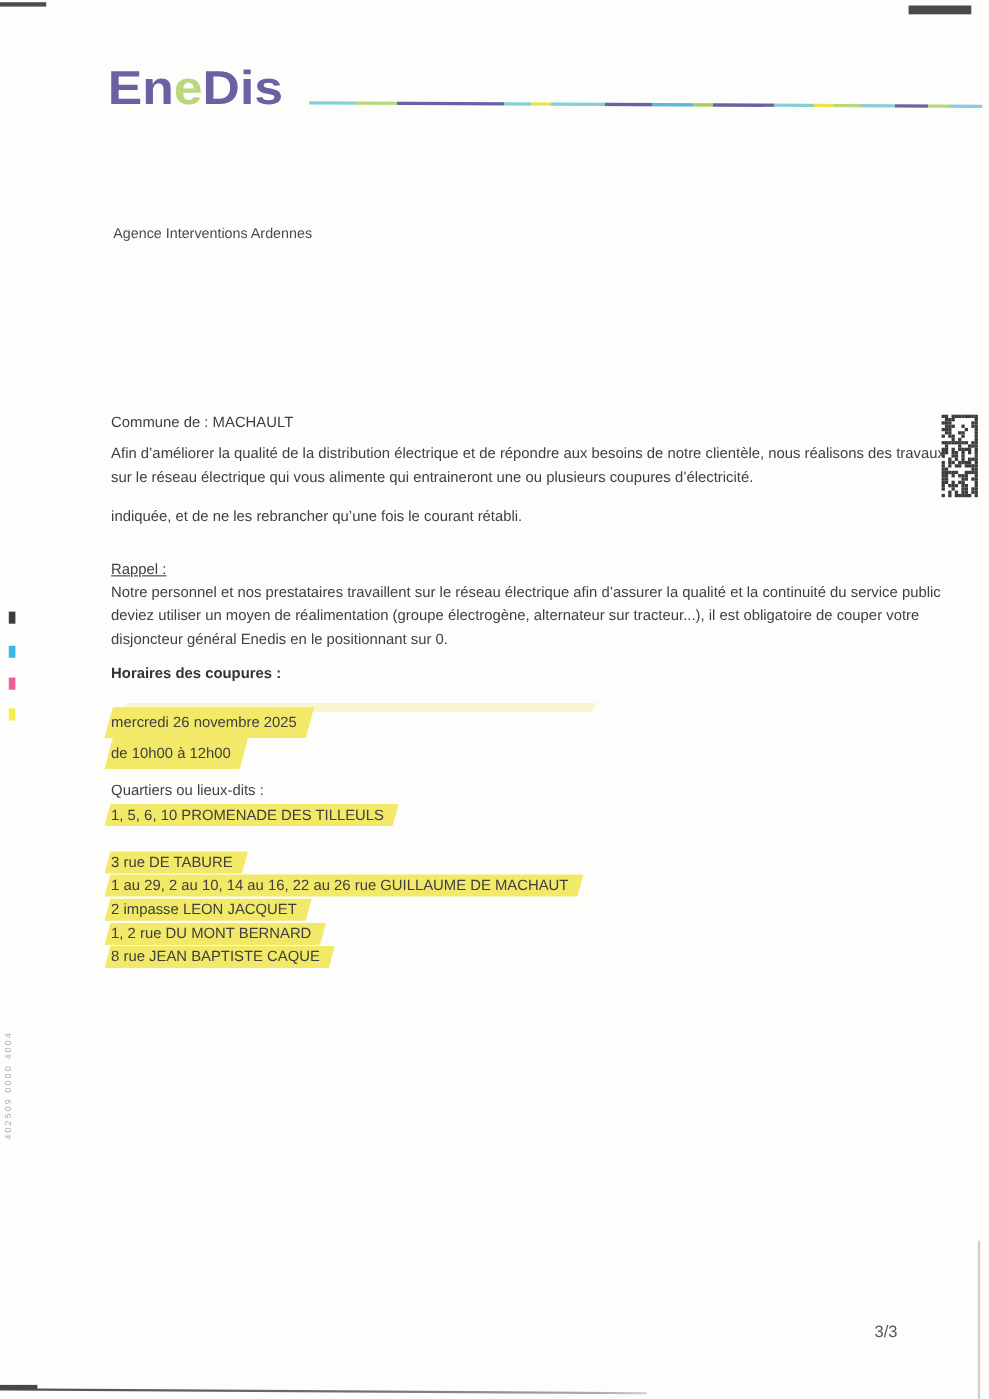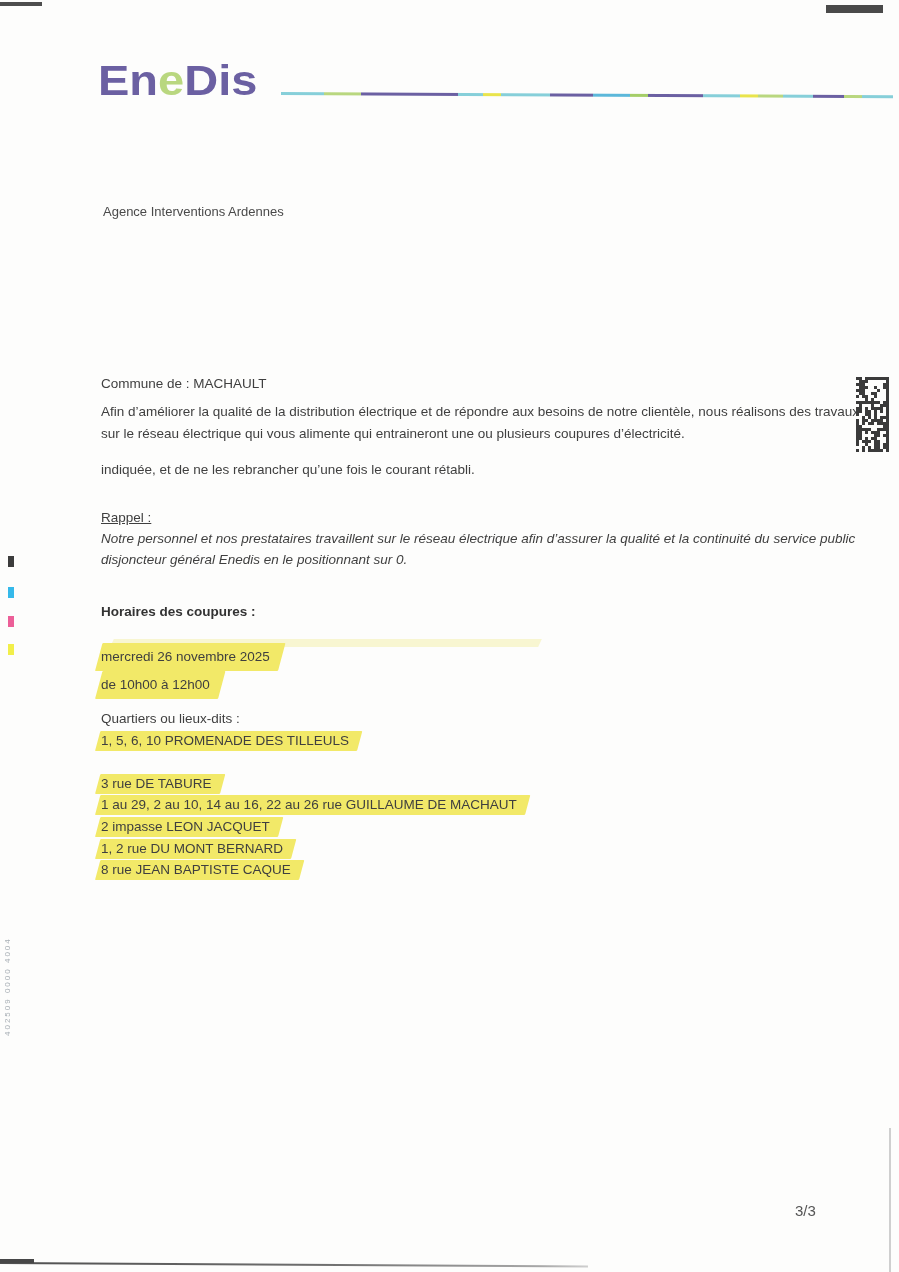--- a/index.html
+++ b/index.html
@@ -42,21 +42,21 @@
     border:3px solid #3e3e3e;display:flex;align-items:center;justify-content:center;
     font-size:24px;font-weight:bold;color:#2c2c2c;letter-spacing:0.5px;background:#fdfdfc;}
   .banner-secondary{position:absolute;left:278px;top:316px;width:399px;height:31px;
     border:2px solid #4a4a4a;display:flex;align-items:center;justify-content:center;
     font-size:18.5px;font-weight:bold;color:#2c2c2c;background:#fdfdfc;}
   
   .tx{position:absolute;left:101px;font-size:13.5px;color:#3f3f3f;white-space:nowrap;}
   .tx .ln{display:block;}
   .intro .ln,.advice .ln{line-height:22px;}
   .rappel-label{text-decoration:underline;}
-  .rappel .ln{font-style:italic;line-height:21px;}
+  .rappel .ln{line-height:21px;}
   .bold{font-weight:bold;color:#333;}
   
   .hl{position:relative;display:inline-block;padding:2px 8px 3px 6px;margin-left:-6px;z-index:0;}
   .hl::before{content:"";position:absolute;inset:0;z-index:-1;
     background:#f2e968;transform:skewX(-15deg);transform-origin:bottom left;border-radius:1px;}
   .hl-streak{position:absolute;left:112px;top:639px;width:428px;height:8px;
     background:rgba(240,233,110,0.30);transform:skewX(-25deg);}
   .date-block .ln{line-height:23px;}
   
   .barcode{position:absolute;left:856px;top:377px;width:33px;height:75px;}
@@ -254,20 +254,21 @@
   </div>
 
   <div class="tx advice" style="top:459px;">
     <span class="ln">indiquée, et de ne les rebrancher qu’une fois le courant rétabli.</span>
   </div>
 
   <div class="tx rappel-label" style="top:510px;">Rappel :</div>
 
   <div class="tx rappel" style="top:528px;">
     <span class="ln">Notre personnel et nos prestataires travaillent sur le réseau électrique afin d’assurer la qualité et la continuité du service public</span>
+    <span class="ln">deviez utiliser un moyen de réalimentation (groupe électrogène, alternateur sur tracteur...), il est obligatoire de couper votre</span>
     <span class="ln">disjoncteur général Enedis en le positionnant sur 0.</span>
   </div>
 
   <div class="tx bold" style="top:604px;">Horaires des coupures :</div>
 
   <div class="hl-streak"></div>
 
   <div class="tx date-block" style="top:643px;">
     <span class="ln"><span class="hl">mercredi 26 novembre 2025</span></span>
     <span class="ln"><span class="hl">de 10h00 à 12h00</span></span>

